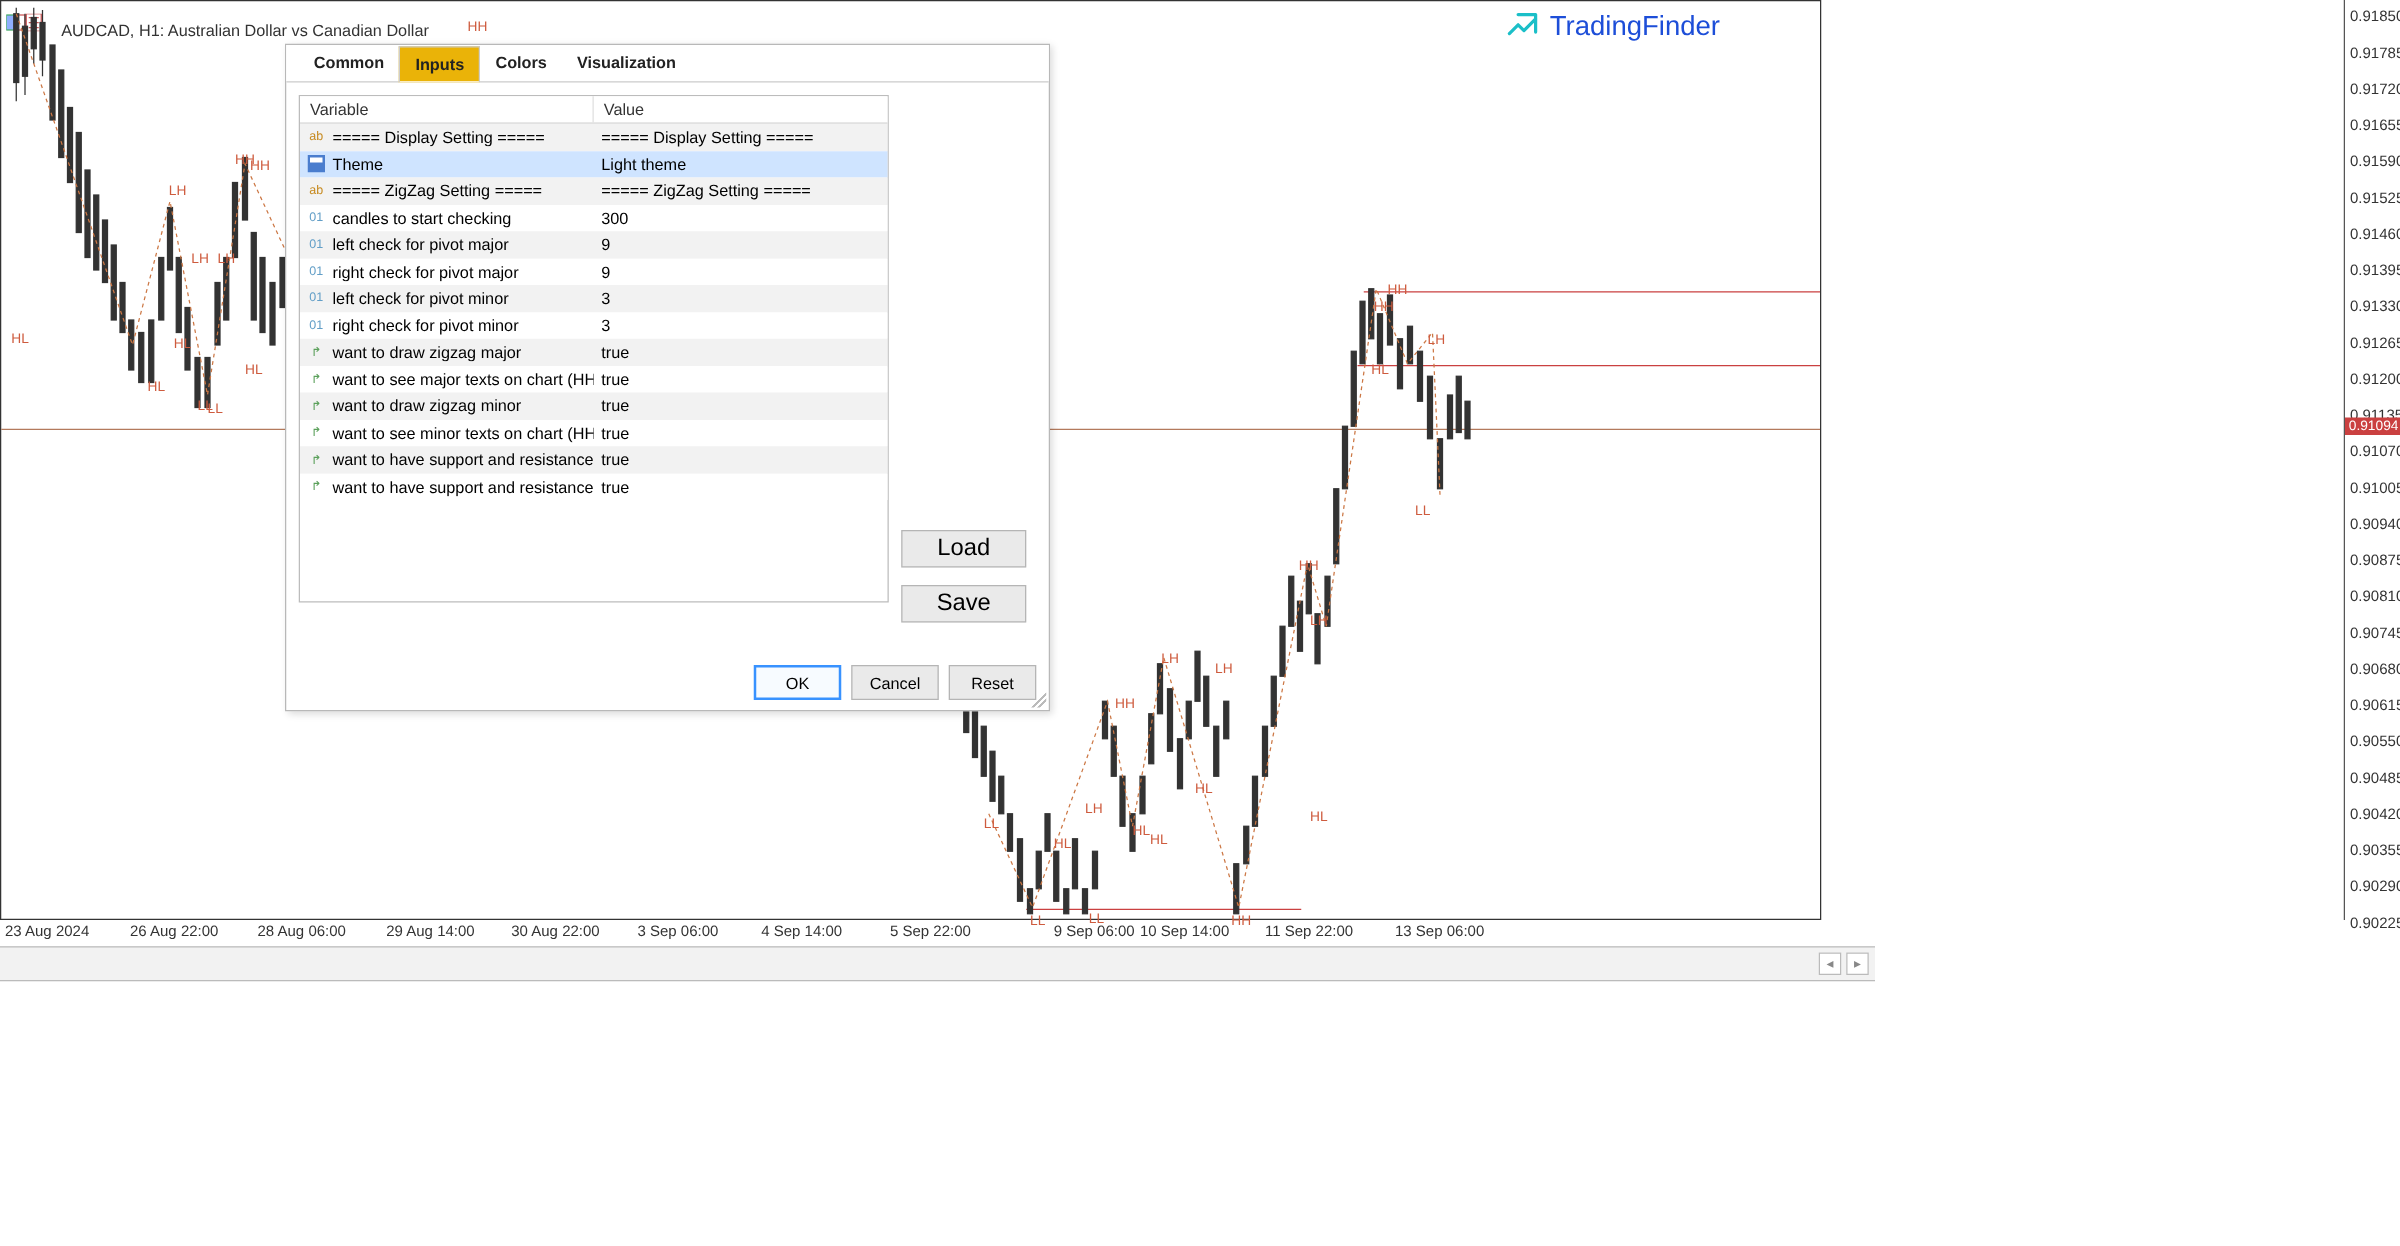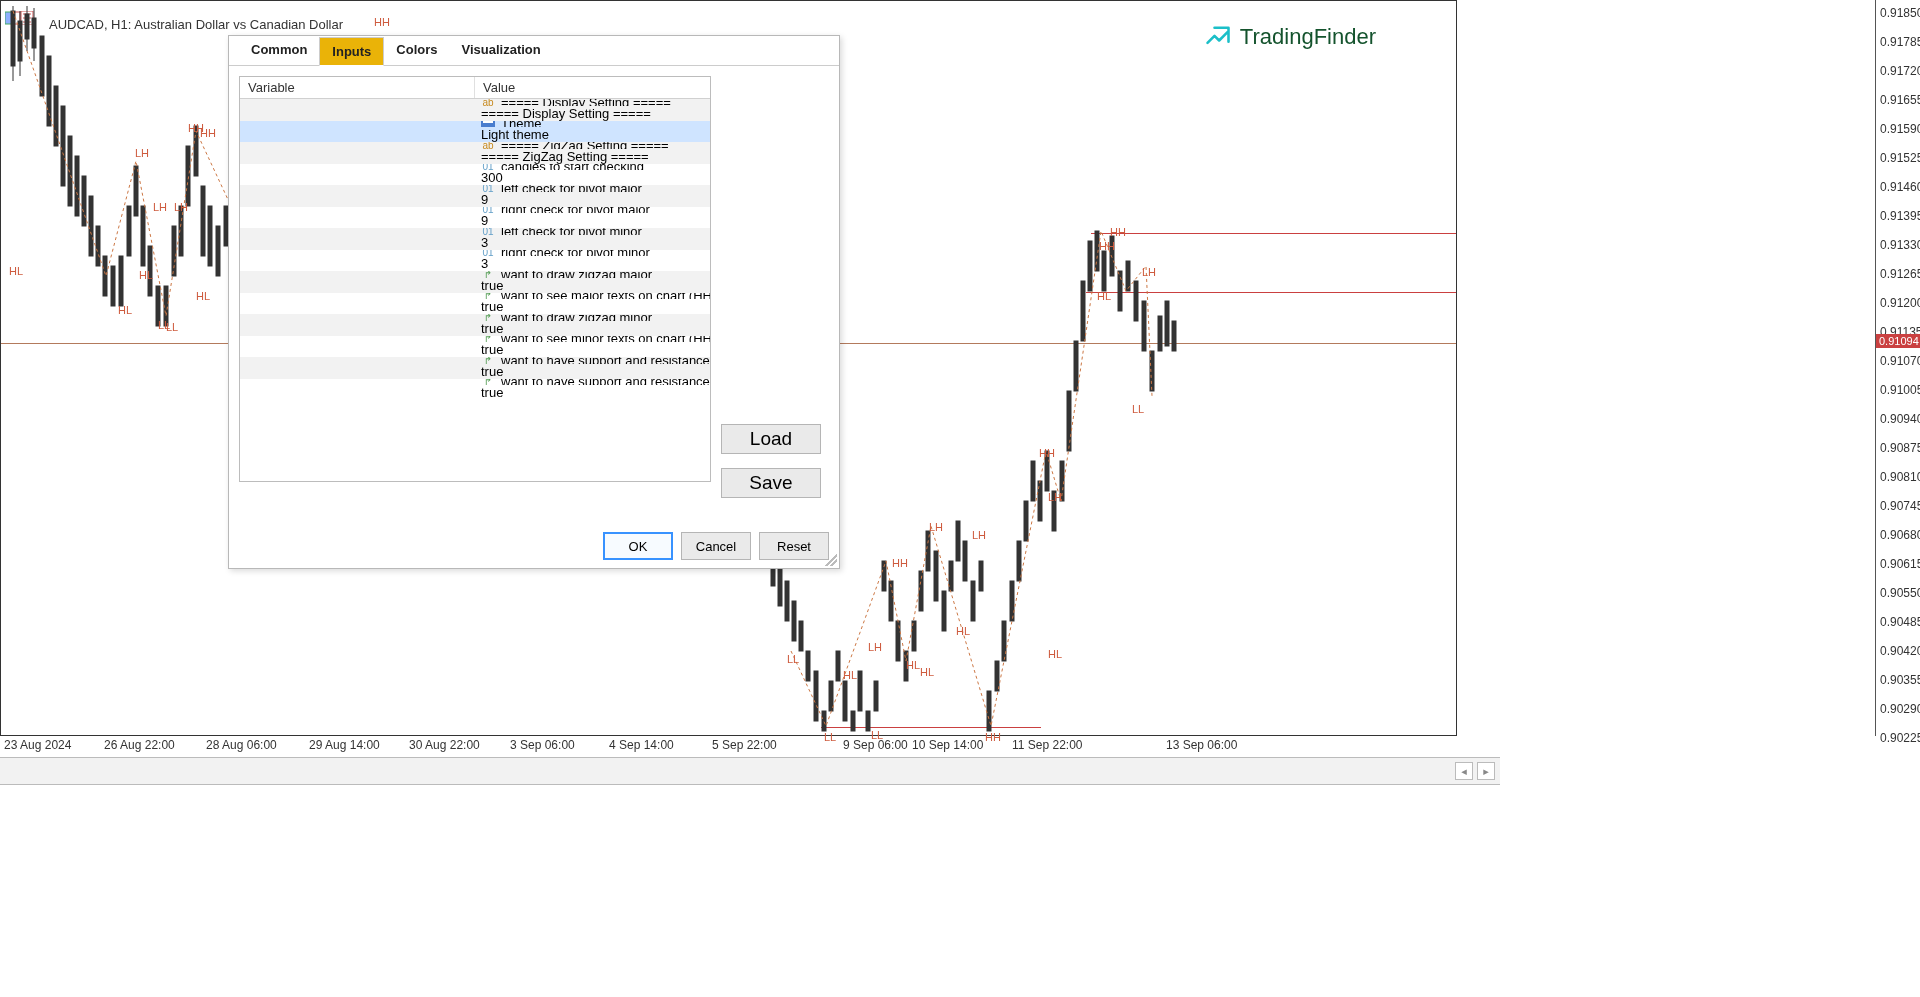--- a/index.html
+++ b/index.html
@@ -22,21 +22,21 @@
 .time-tick { position:absolute; top:2px; }
 
 
 .bottom-tabs { position:absolute; left:0; top:757px; width:1500px; height:28px; border-top:1px solid #bbb; border-bottom:1px solid #bbb; background:#f2f2f2; display:flex; align-items:center; padding-left:5px; }
 .chart-tab { padding:4px 12px; font-size:13px; border-right:1px solid #bbb; background:#eaeaea; cursor:pointer; }
 .chart-tab.active { background:#fff; border-top:2px solid #1e88ff; }
 .tab-arrows { margin-left:auto; margin-right:5px; display:flex; gap:4px; }
 .tab-arrows span { width:18px; height:18px; border:1px solid #bbb; background:#fff; font-size:11px; text-align:center; line-height:16px; color:#888; cursor:pointer; }
 
 
-.watermark { position:absolute; right:80px; top:22px; display:flex; align-items:center; gap:8px; color:#14532d; font-size:22px; font-weight:300; }
+.watermark { position:absolute; right:80px; top:6px; display:flex; align-items:center; gap:8px; color:#1d4ed8; font-size:22px; font-weight:300; }
 .watermark svg { width:28px; height:28px; }
 
 
 .clabel { position:absolute; font-size:11px; color:#ce5b3e; font-weight:500; }
 
 
 .cgroup { position:absolute; }
 .cgroup svg {display:block;}
 
 
@@ -51,21 +51,21 @@
 .tabbar { display:flex; padding-left:10px; height:30px; align-items:flex-end; gap:0; font-size:13px; border-bottom:1px solid #ccc; background:#fff; }
 .dtab { padding:6px 12px; cursor:pointer; color:#222;font-weight:bold; }
 .dtab.active { border:1px solid #ccc; border-bottom:1px solid #fff; position:relative; top:1px; background:#eab308; }
 
 .dialog-body { position:relative; padding:10px; display:flex; gap:10px; }
 .params-table { width:472px; height:406px; border:1px solid #bcbcbc; font-size:13px; }
 .phead { display:flex; background:#fff; border-bottom:1px solid #d0d0d0; }
 .phead div { padding:3px 8px; font-weight:400; color:#333; }
 .pcol1 { width:235px; border-right:1px solid #e0e0e0; }
 .pcol2 { width:235px; }
-.prow { display:flex; border-bottom:0; height:21.5px; align-items:flex-end;flex-direction:column; }
+.prow { display:flex; border-bottom:0; height:21.5px; align-items:center; }
 .prow:nth-child(odd){ background:#f2f2f2; }
 .prow:nth-child(even){ background:#fff; }
 .prow .pcell1 { width:235px; padding:0 4px 0 6px; display:flex; align-items:center; gap:6px; overflow:hidden; white-space:nowrap; text-overflow:ellipsis;}
 .prow .pcell2 { width:235px; padding:0 6px; }
 .prow.sel { background:#cfe4ff !important; }
 .picon { width:14px; height:14px; flex-shrink:0; display:inline-flex; align-items:center; justify-content:center; font-size:10px; }
 .picon.ab{color:#c78a1f;}
 .picon.num{color:#629ec7;}
 .picon.arr{color:#5aa05a;}
 .picon.th svg{width:14px;height:14px;}
@@ -293,21 +293,21 @@
         <div class="time-tick" style="left: 104px;">26 Aug 22:00</div>
         <div class="time-tick" style="left: 206px;">28 Aug 06:00</div>
         <div class="time-tick" style="left: 309px;">29 Aug 14:00</div>
         <div class="time-tick" style="left: 409px;">30 Aug 22:00</div>
         <div class="time-tick" style="left: 510px;">3 Sep 06:00</div>
         <div class="time-tick" style="left: 609px;">4 Sep 14:00</div>
         <div class="time-tick" style="left: 712px;">5 Sep 22:00</div>
         <div class="time-tick" style="left: 843px;">9 Sep 06:00</div>
         <div class="time-tick" style="left: 912px;">10 Sep 14:00</div>
         <div class="time-tick" style="left: 1012px;">11 Sep 22:00</div>
-        <div class="time-tick" style="left: 1166px;">13 Sep 06:00</div>
+        <div class="time-tick" style="left: 1116px;">13 Sep 06:00</div>
       </div>
   </div>
 
   <div class="bottom-tabs">
     <div class="tab-arrows">
       <span>◂</span>
       <span>▸</span>
     </div>
   </div>
 

